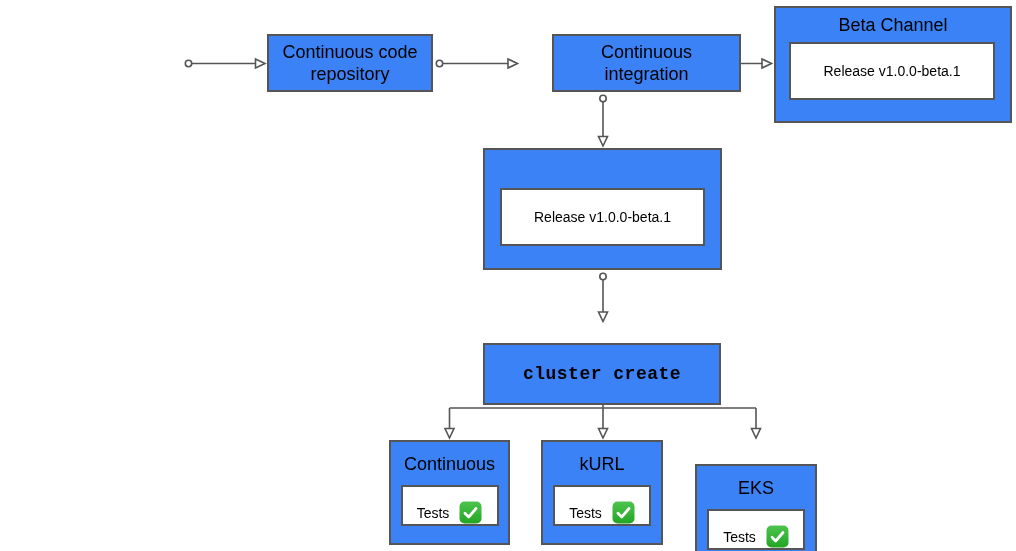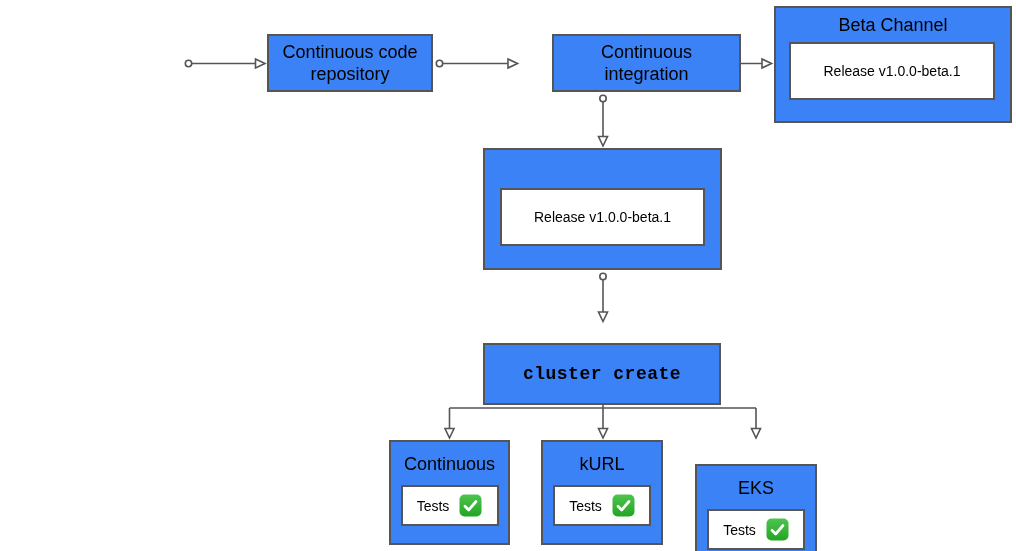--- a/index.html
+++ b/index.html
@@ -39,21 +39,21 @@
   .inner{
     position:absolute;box-sizing:border-box;
     background:#ffffff;border:2px solid var(--stroke);
     display:flex;align-items:center;justify-content:center;
     font-size:14px;color:var(--text);
   }
   .mono{
     font-family:"Liberation Mono","DejaVu Sans Mono",monospace;
     font-weight:bold;font-size:18px;letter-spacing:0.5px;
   }
-  .tests-inner{gap:10px;}
+  .tests-inner{gap:10px;align-items:flex-end;}
   .check-icon{display:block;}
 </style>
 </head>
 <body>
 
 <div class="canvas">
 
   <svg class="edges" viewBox="0 0 1016 551">
     <defs>
       <linearGradient id="checkGrad" x1="0" y1="0" x2="0" y2="1">

